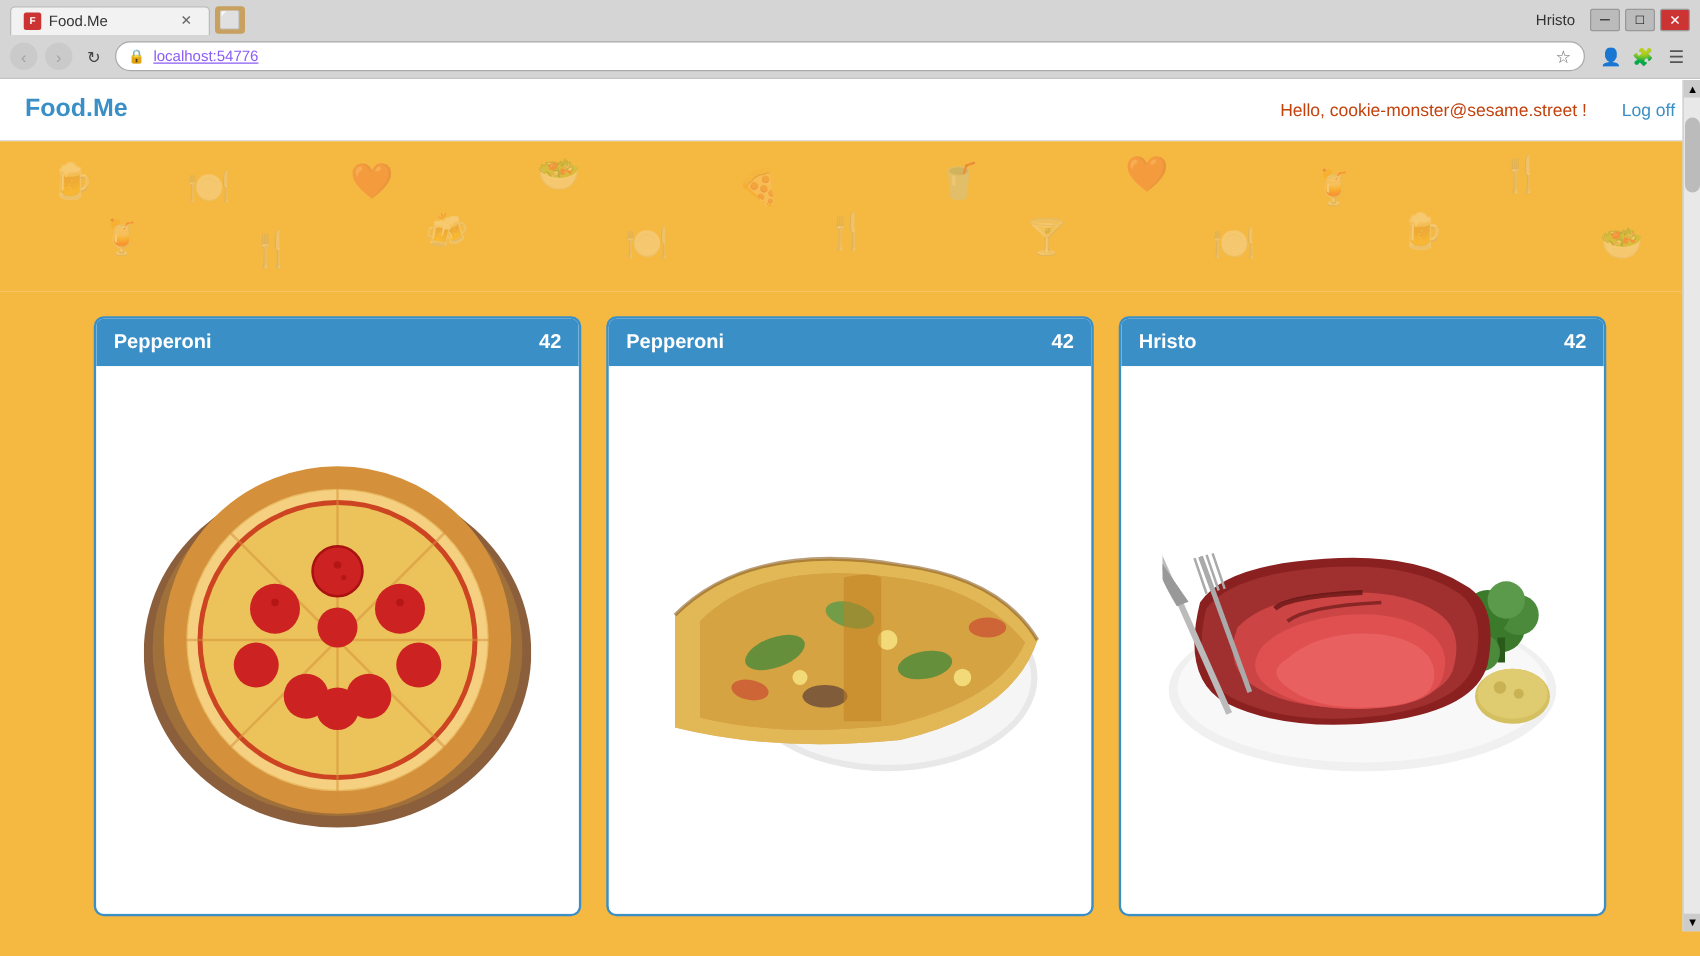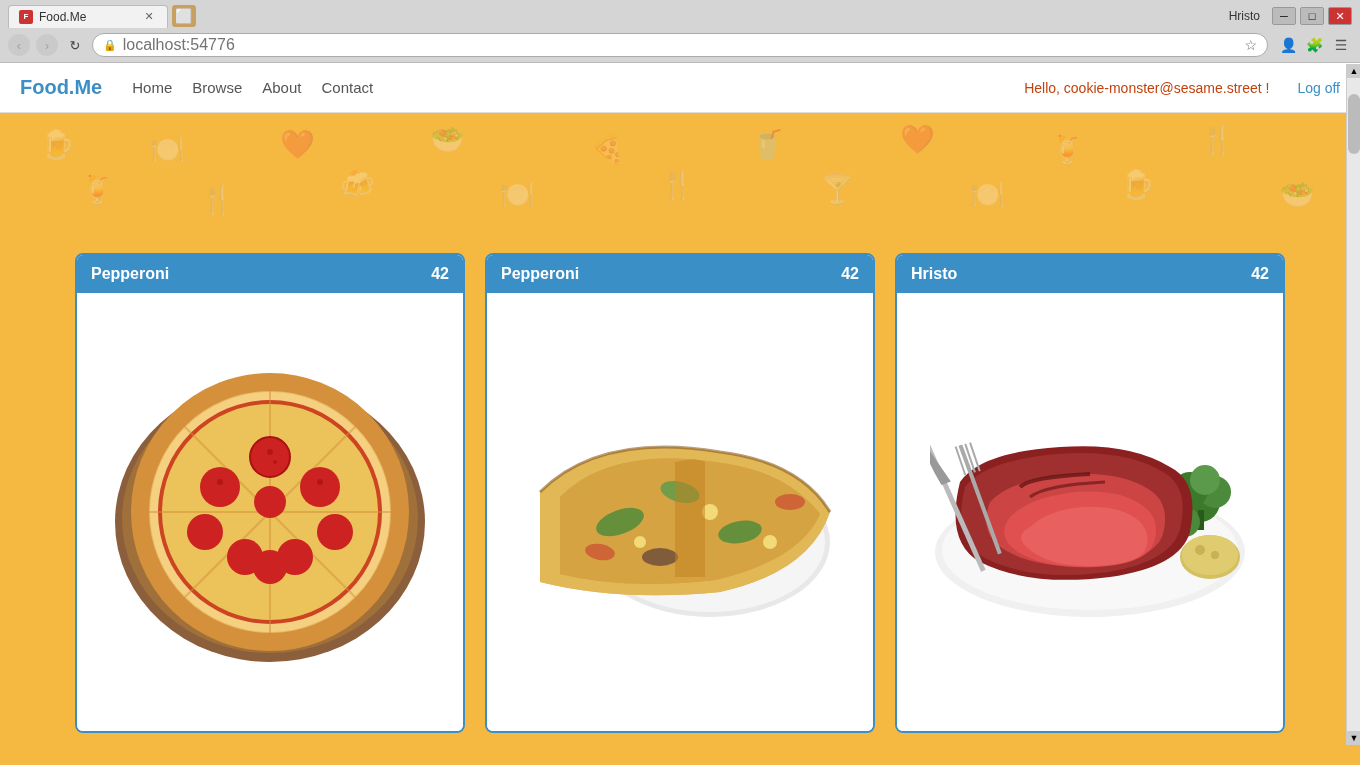--- a/index.html
+++ b/index.html
@@ -131,21 +131,21 @@
       align-items: center;
       padding: 0 10px;
       font-size: 12px;
       color: #333;
       gap: 6px;
     }
     .address-lock {
       font-size: 11px;
       color: #555;
     }
-    .address-text { font-size: 16px; color: #737373; }
+    .address-text { font-size: 12px; color: #8b5cf6; text-decoration: underline; }
     .address-actions {
       margin-left: auto;
       display: flex;
       gap: 6px;
     }
     .addr-icon {
       font-size: 14px;
       color: #666;
       cursor: pointer;
     }
@@ -359,26 +359,20 @@
       <div class="toolbar-icon">🧩</div>
       <div class="toolbar-icon">☰</div>
     </div>
   </div>
 </div>
 
 <div class="page-wrapper">
 
   <nav class="app-nav">
     <span class="app-brand">Food.Me</span>
-    <div class="nav-links">
-      <a class="nav-link">Home</a>
-      <a class="nav-link">Browse</a>
-      <a class="nav-link">About</a>
-      <a class="nav-link">Contact</a>
-    </div>
     <span class="nav-user">Hello, cookie-monster@sesame.street !</span>
     <a class="nav-logoff">Log off</a>
   </nav>
 
   <div class="hero-banner">
     <div class="hero-deco">
 
       <span style="top:15px;left:40px;">🍺</span>
       <span style="top:60px;left:80px;">🍹</span>
       <span style="top:20px;left:150px;">🍽️</span>

